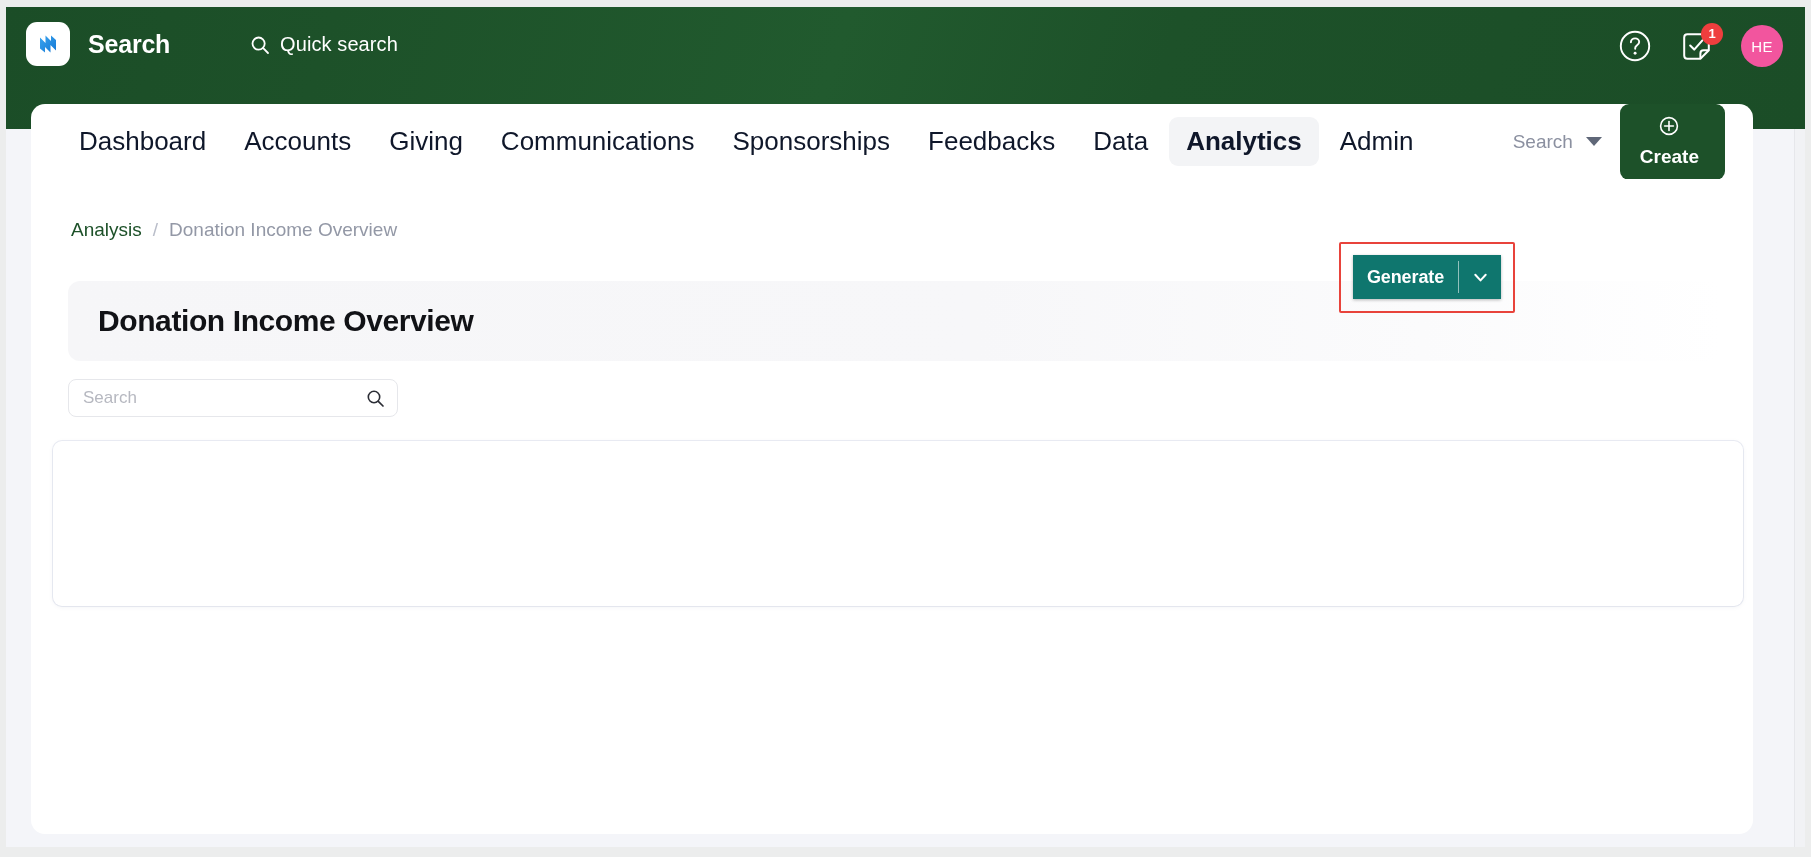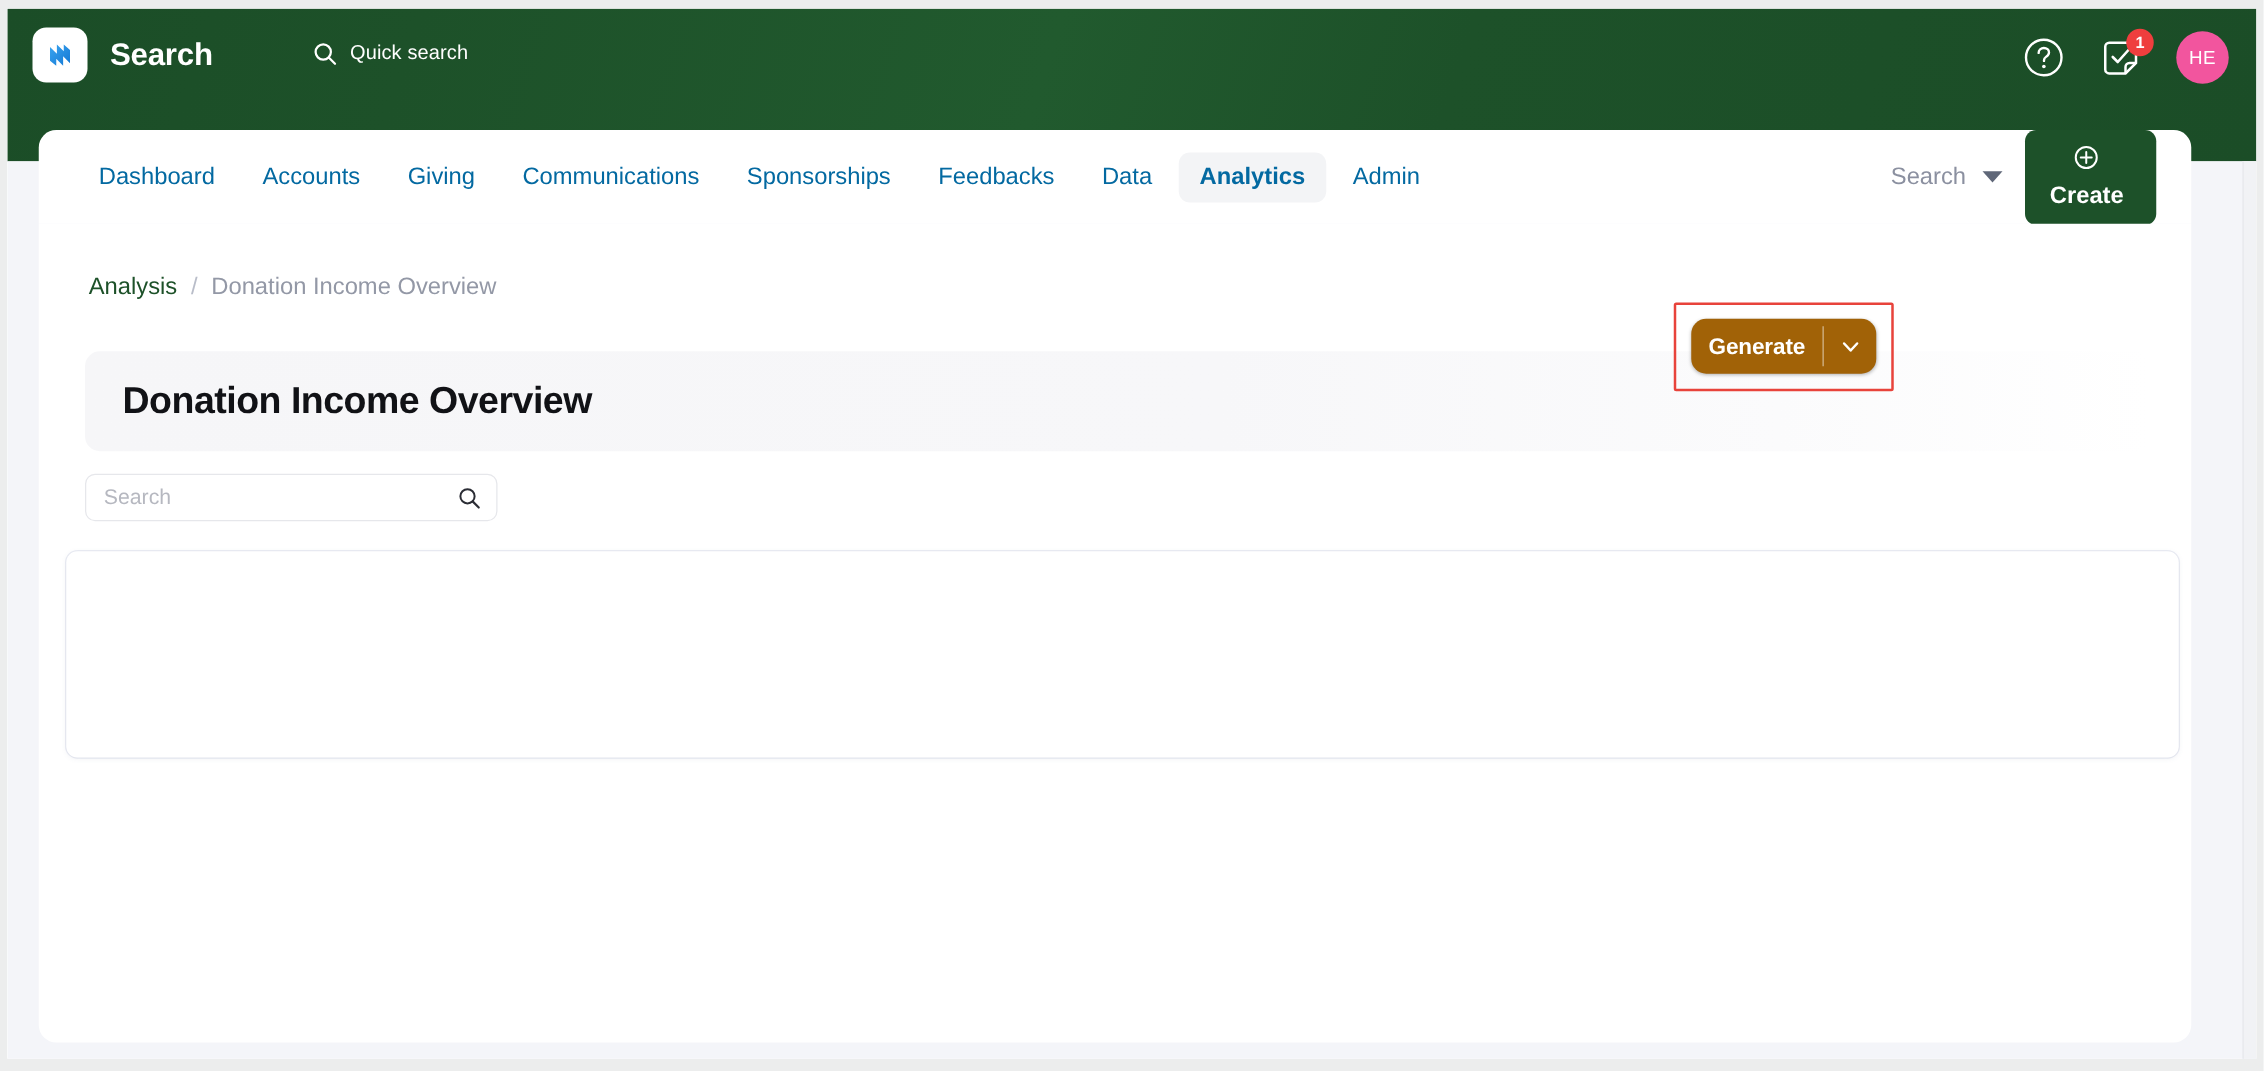--- a/index.html
+++ b/index.html
@@ -62,21 +62,21 @@
 
   .quick-search {
     position: absolute;
     left: 244px; top: 26px;
     display: flex;
     align-items: center;
     gap: 10px;
     cursor: pointer;
   }
   .quick-search-label {
-    font-size: 16px;
+    font-size: 20px;
     color: #ffffff;
     letter-spacing: 0.1px;
   }
 
   .header-actions {
     position: absolute;
     right: 22px; top: 18px;
     display: flex;
     align-items: center;
     gap: 28px;
@@ -143,22 +143,22 @@
     left: 31px; top: 0;
     height: 75px;
     display: flex;
     align-items: center;
     gap: 4px;
   }
 
   .nav-item {
     padding: 9px 17px;
     border-radius: 9px;
-    font-size: 19px;
-    color: #0369a1;
+    font-size: 26px;
+    color: #0f172a;
     cursor: pointer;
     white-space: nowrap;
   }
   .nav-item.active {
     background: #f3f4f6;
     font-weight: bold;
   }
 
   .nav-right {
     position: absolute;
@@ -255,22 +255,22 @@
     width: 176px; height: 71px;
     border: 2px solid #e8433b;
     border-radius: 2px;
   }
   .generate-btn {
     position: absolute;
     left: 1322px; top: 76px;
     width: 148px; height: 44px;
     display: flex;
     align-items: stretch;
-    background: #a16207;
-    border-radius: 12px;
+    background: #0f766e;
+    border-radius: 0;
     box-shadow: 0 1px 3px rgba(0,0,0,0.28);
     cursor: pointer;
     overflow: hidden;
   }
   .generate-label {
     flex: 1;
     display: flex;
     align-items: center;
     justify-content: center;
     color: #ffffff;

